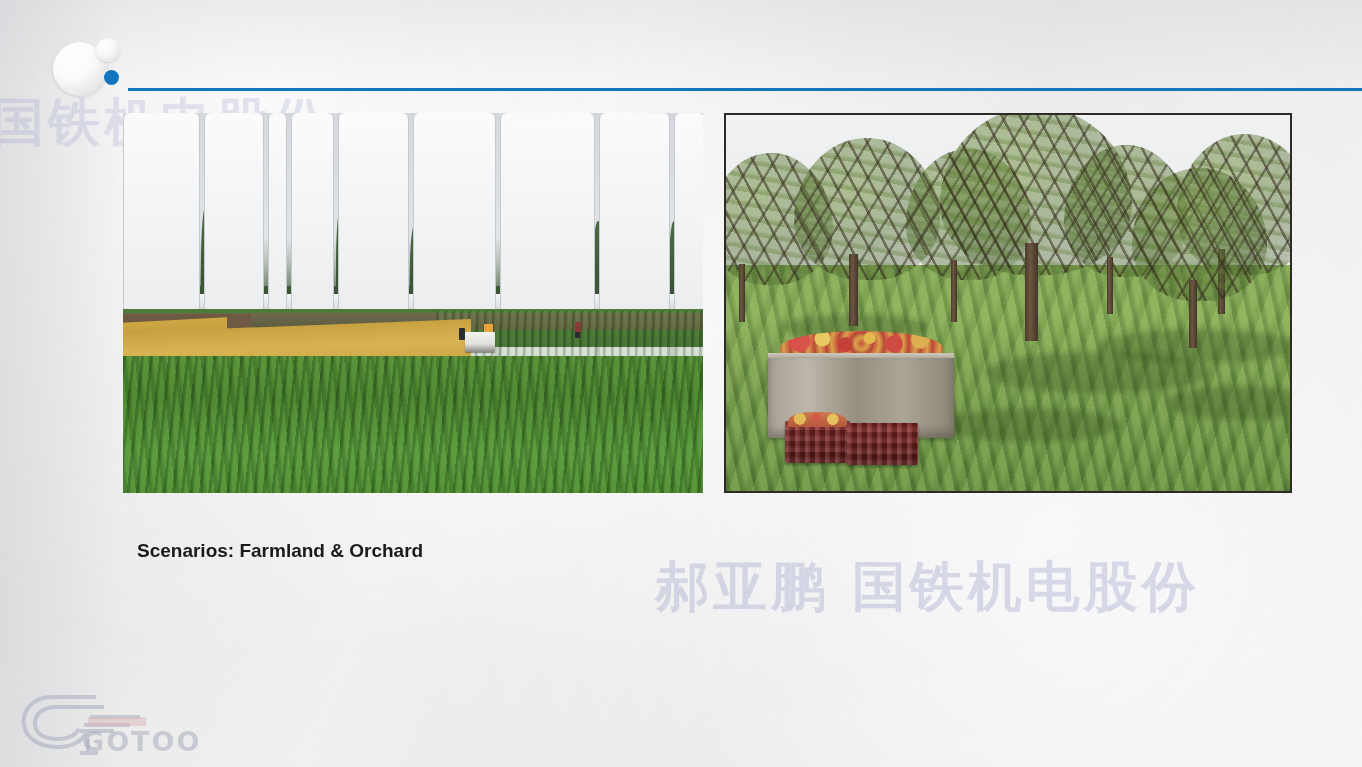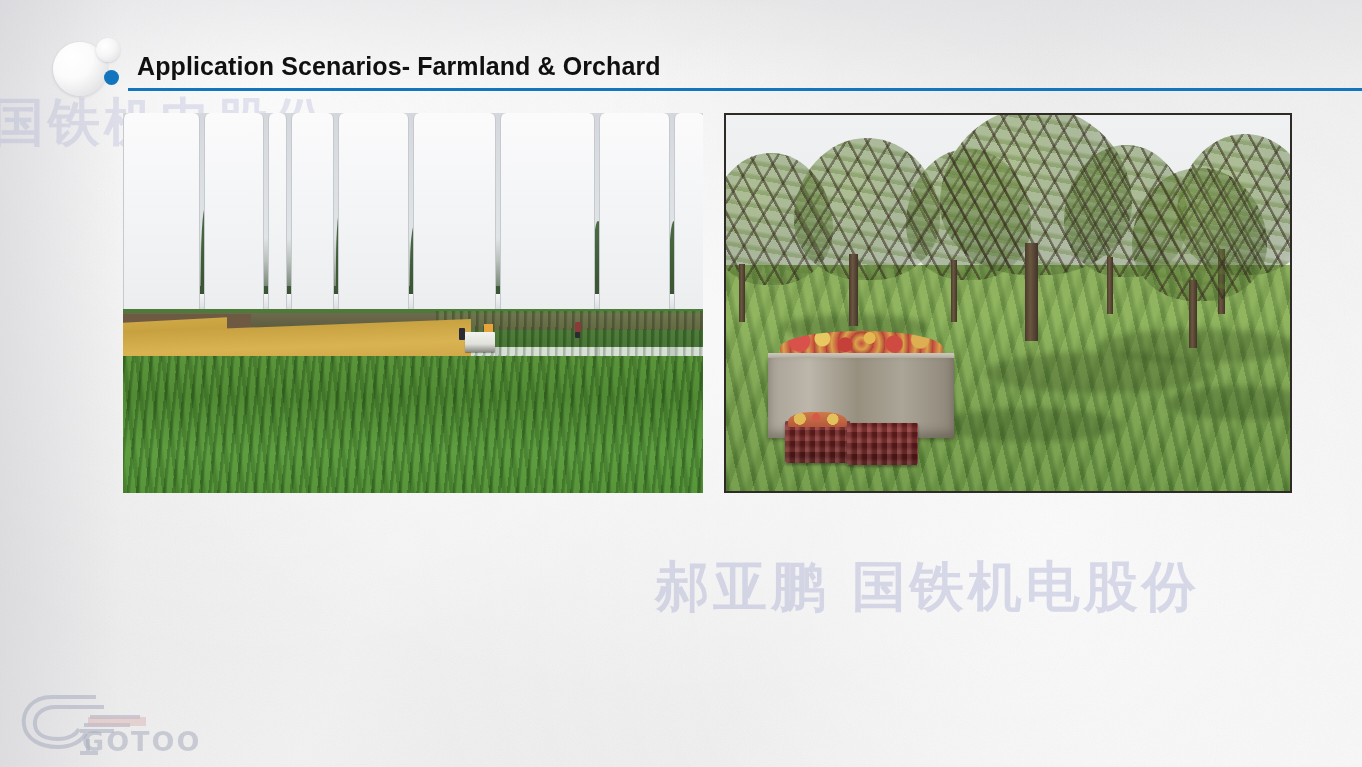--- a/index.html
+++ b/index.html
@@ -334,21 +334,20 @@
 
   <div class="slide-vignette"></div>
 
   <div class="wm wm-a">国铁机电股份</div>
   <div class="wm wm-c">国铁机电股份</div>
 
   <div class="deco deco-big"></div>
   <div class="deco deco-small"></div>
   <div class="deco deco-dot"></div>
 
-  <div class="title">Application Scenarios- Farmland &amp; Orchard</div>
   <div class="title-rule"></div>
 
   <div class="photo photo-left">
     <div class="photo-inner">
       <div class="f-sky"></div>
 
       <div class="f-treeline"></div>
 
       <div class="poplar" style="left:1.5%;  bottom:50.5%; width:1.9%; height:24%;"></div>
       <div class="poplar" style="left:4.6%;  bottom:50.5%; width:1.7%; height:21%;"></div>
@@ -481,20 +480,21 @@
       </div>
       <div class="o-crate-apples" style="left:11%; top:79%; width:10.5%; height:4%;"></div>
       <div class="o-crate" style="left:21.5%; top:82%; width:12.5%; height:11%;">
         <div class="o-crate-slats"></div>
       </div>
     </div>
   </div>
 
   <div class="wm wm-b">郝亚鹏  国铁机电股份</div>
 
+  <div class="subhead">Scenarios: Farmland &amp; Orchard</div>
 
   <div class="logo">
     <svg width="190" height="72" viewBox="0 0 190 72">
       <g fill="none" stroke="#9aa1b5" stroke-width="4">
         <path d="M78 10 H34 C14 10 4 24 6 38 C8 52 22 60 40 60 C54 60 64 54 68 46"></path>
         <path d="M86 20 H38 C24 20 16 28 17 38 C18 48 28 52 40 52 C50 52 58 48 61 42"></path>
       </g>
       <g fill="none" stroke="#9aa1b5" stroke-width="4">
         <path d="M62 44 H96"></path>
         <path d="M72 30 H122"></path>

